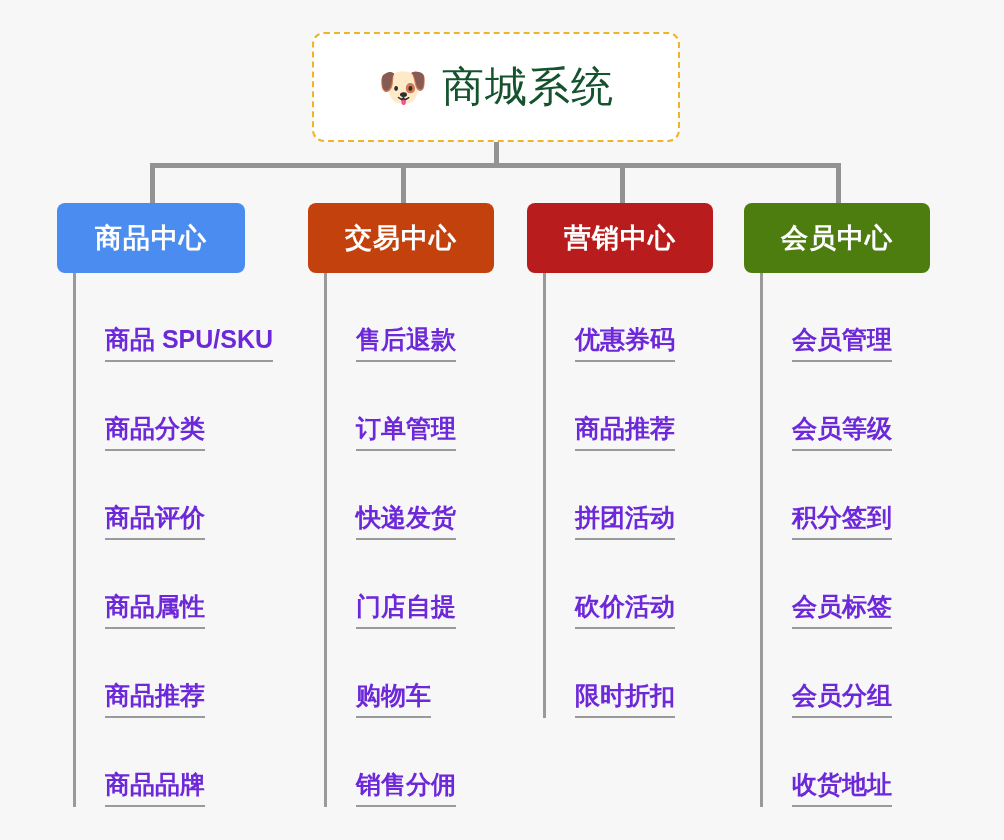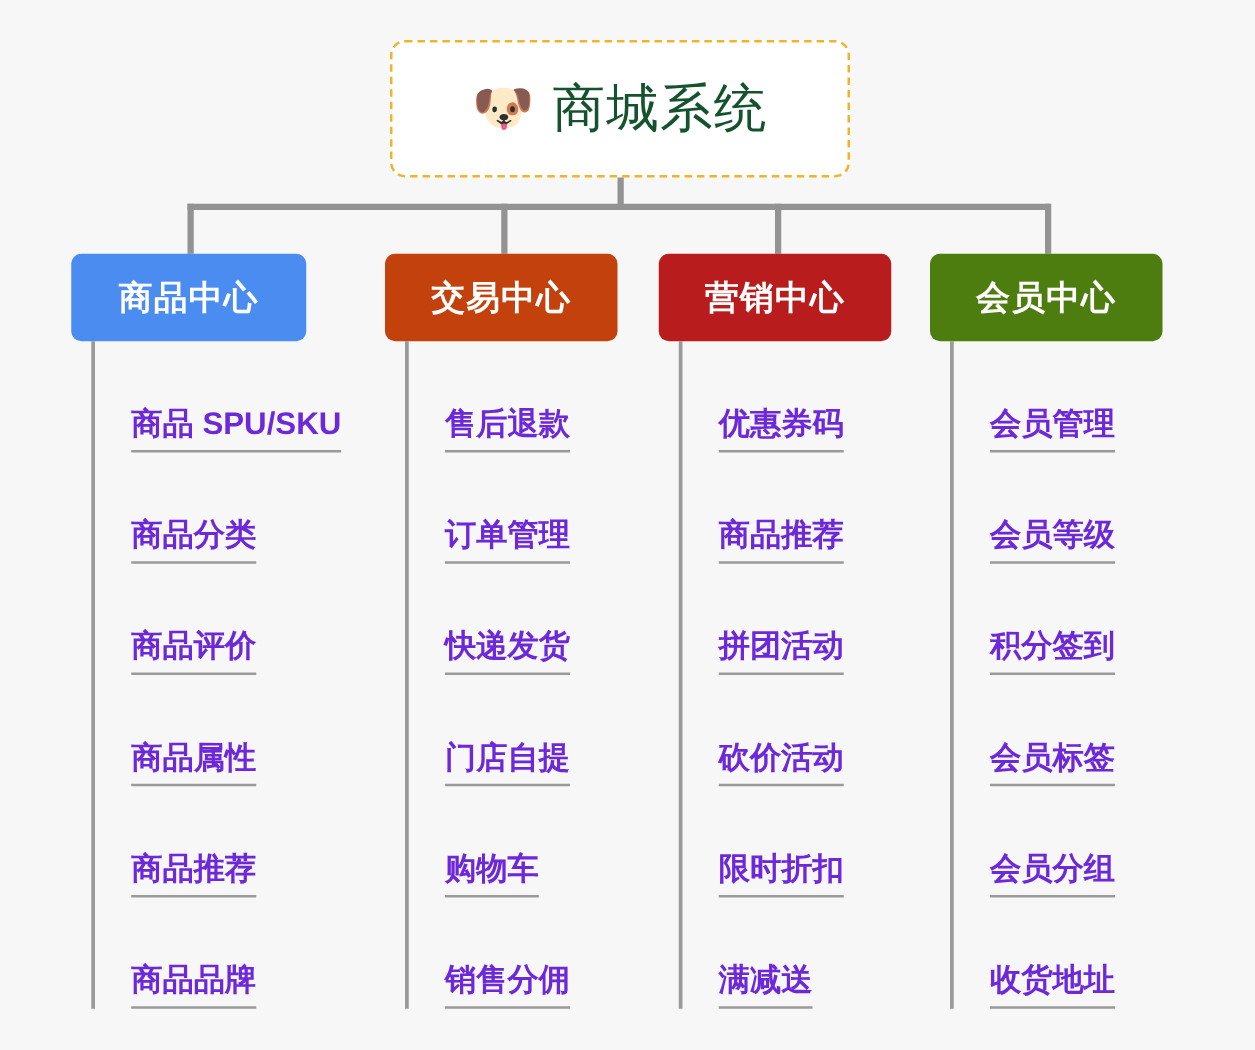--- a/index.html
+++ b/index.html
@@ -212,23 +212,20 @@
         </div>
       <div class="item">
           <span class="item-label">拼团活动</span>
         </div>
       <div class="item">
           <span class="item-label">砍价活动</span>
         </div>
       <div class="item">
           <span class="item-label">限时折扣</span>
         </div>
-      <div class="item">
-          <span class="item-label">满减送</span>
-        </div>
     </div>
   </div>
 
   <div class="column col-4">
     <div class="cat-box" style="background: #4d7c0f;">会员中心</div>
     <div class="items">
       <div class="spine"></div>
       <div class="item">
           <span class="item-label">会员管理</span>
         </div>

